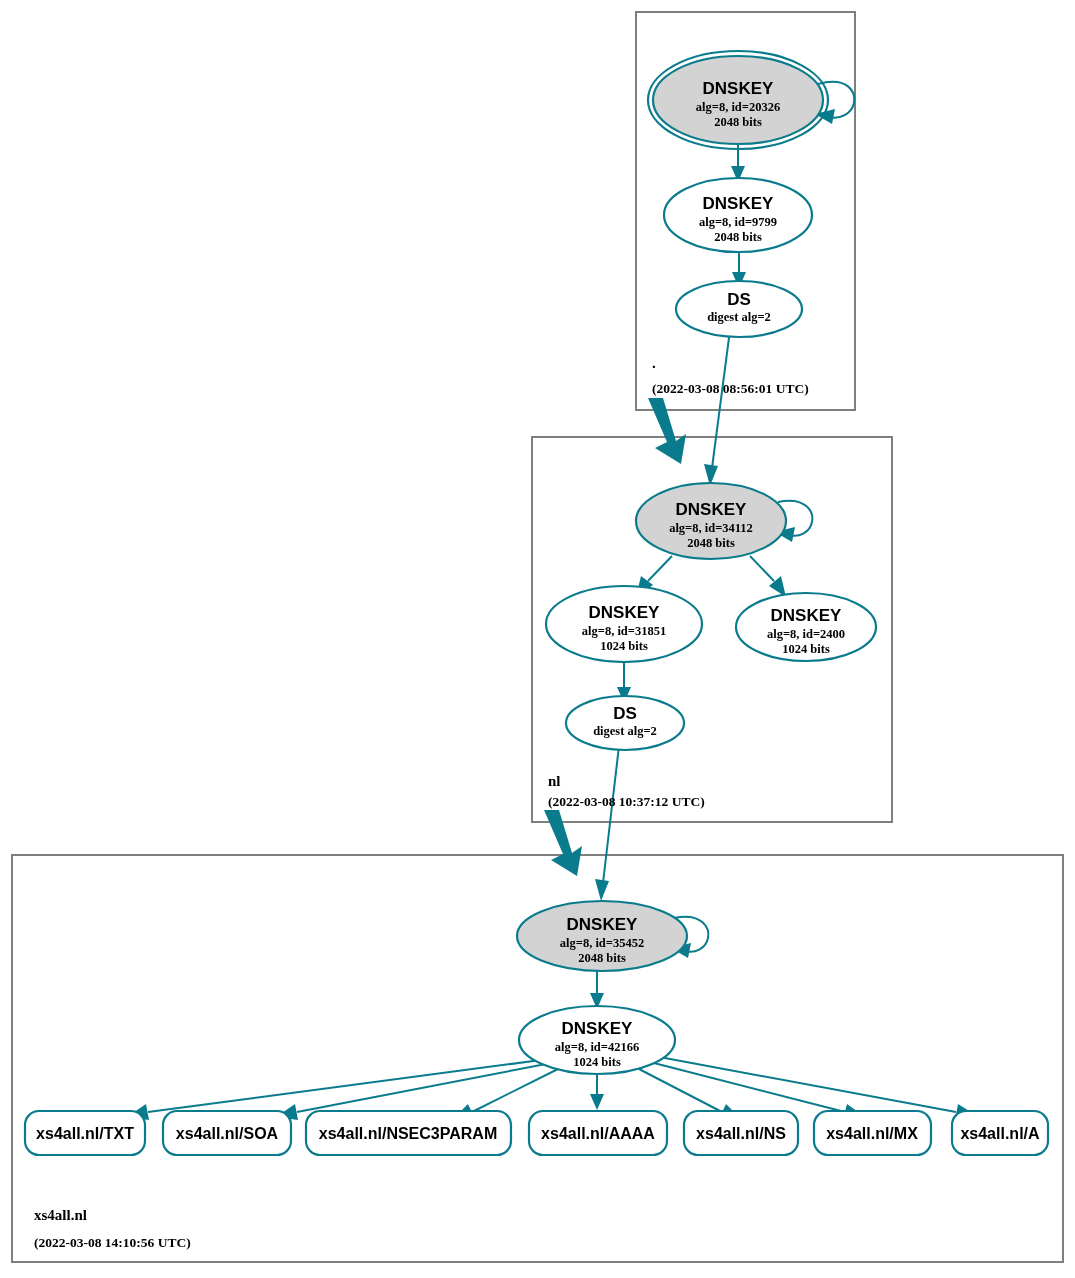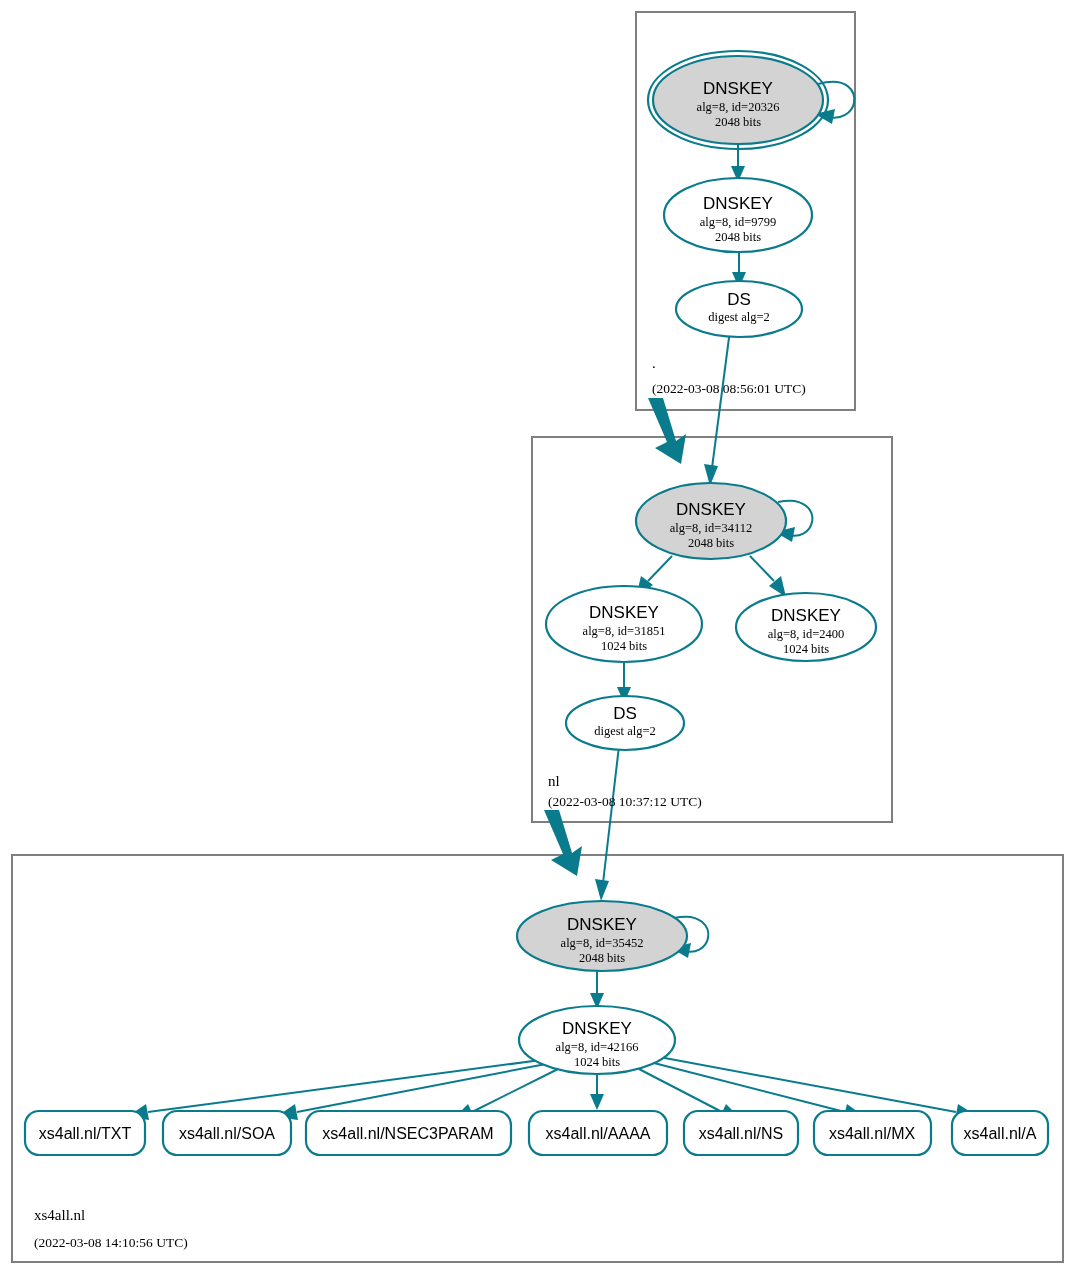--- a/index.html
+++ b/index.html
@@ -10,20 +10,21 @@
   body {
     font-family: "Liberation Sans", sans-serif;
     width: 1075px;
     height: 1278px;
     overflow: hidden;
   }
   #diagram-root {
     position: relative;
     width: 1075px;
     height: 1278px;
+    font-weight: bold;
   }
   svg#dnssec-svg {
     position: absolute;
     top: 0;
     left: 0;
     width: 1075px;
     height: 1278px;
   }
   .zone-box {
     fill: none;

